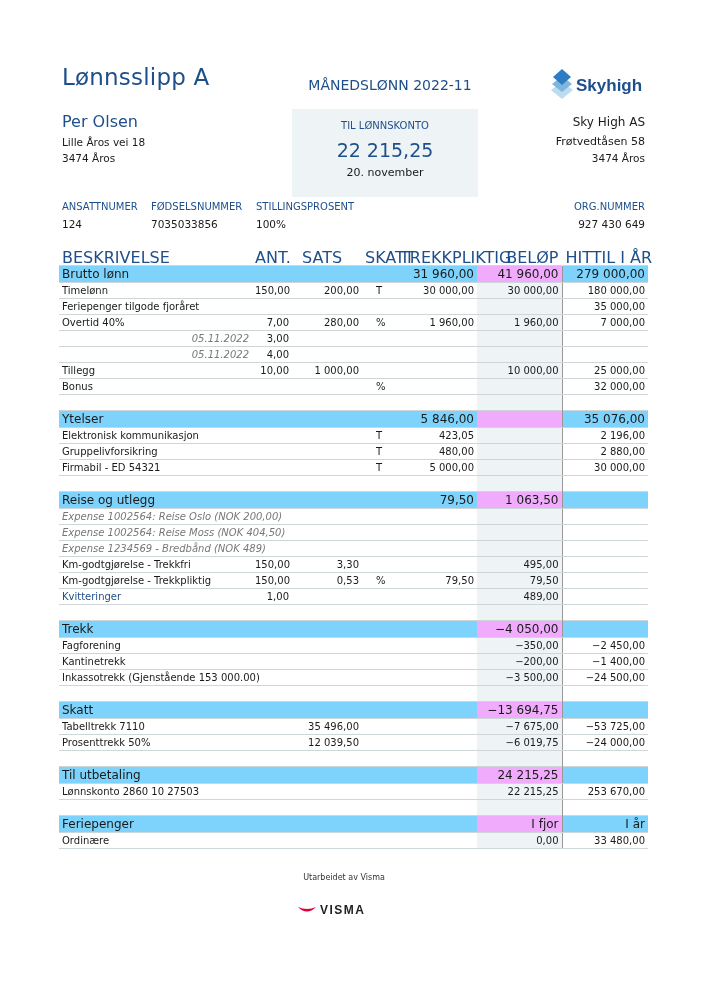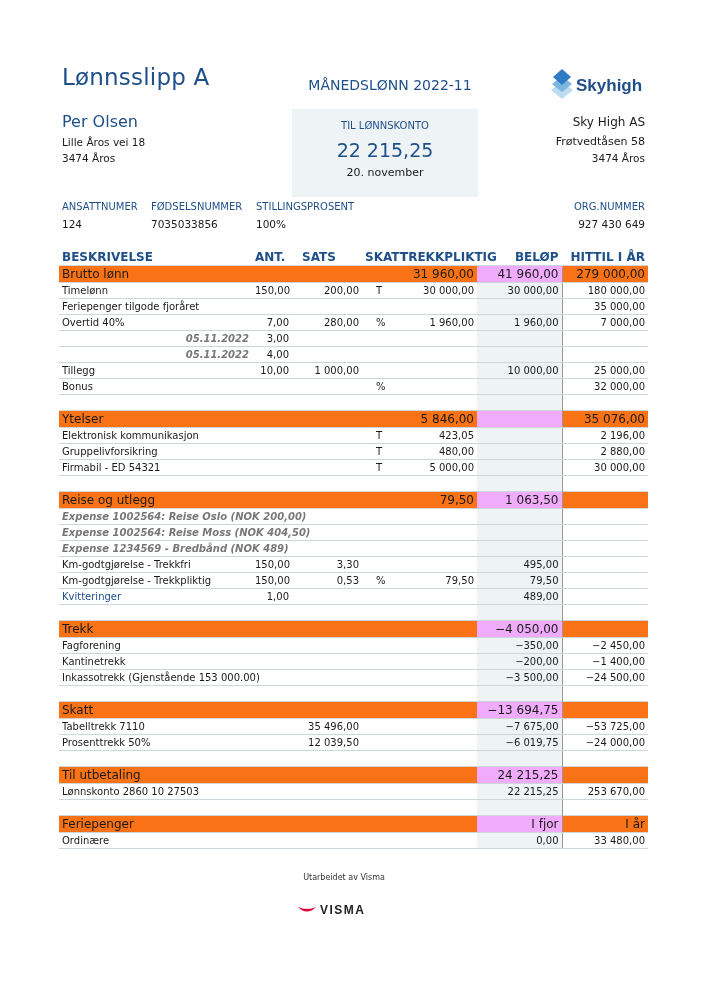--- a/index.html
+++ b/index.html
@@ -17,30 +17,30 @@
   .paybox .lbl { position: absolute; left: 0; right: 0; top: 11px; font-size: 10px; color: #1e4f8a; }
   .paybox .amt { position: absolute; left: 0; right: 0; top: 30px; font-size: 19px; color: #1e4f8a; }
   .paybox .date { position: absolute; left: 0; right: 0; top: 57px; font-size: 11px; }
   .co-name { right: 61px; top: 115px; font-size: 12px; text-align: right; }
   .co-addr1 { right: 61px; top: 135px; font-size: 11px; text-align: right; }
   .co-addr2 { right: 61px; top: 152px; text-align: right; }
   .info-lbl { top: 201px; font-size: 10px; color: #1e4f8a; }
   .info-val { top: 218px; font-size: 10.5px; }
   table.pay { position: absolute; left: 59px; top: 249px; width: 589px; border-collapse: collapse; font-size: 10px; table-layout: fixed; }
   table.pay td, table.pay th { padding: 0 3px; height: 15px; line-height: 15px; white-space: nowrap; overflow: visible; }
-  table.pay th { font-weight: bold; color: #1e4f8a; font-size: 12px; height: 16px; text-align: left; margin-left: 12px; }
+  table.pay th { font-weight: normal; color: #1e4f8a; font-size: 16px; height: 16px; text-align: left; margin-left: 12px; }
   table.pay th.r, table.pay td.r { text-align: right; }
   table.pay td.bel { background: #eef3f6; border-right: 1px solid #999; }
   table.pay th.bel { border-right: 1px solid transparent; }
   tr.row td { border-bottom: 1px solid #cfd6da; }
-  tr.sec td { background: #f97316; font-size: 12px; height: 16px; line-height: 16px; border-top: 1px solid #cfd6da; border-bottom: 1px solid #cfd6da; }
+  tr.sec td { background: #7dd3fc; font-size: 12px; height: 16px; line-height: 16px; border-top: 1px solid #cfd6da; border-bottom: 1px solid #cfd6da; }
   tr.sec td.bel { background: #f0abfc; }
   tr.gap td { height: 15px; border-bottom: none; }
   tr.gap td.bel { background: #eef3f6; }
-  td.it { font-style: italic; color: #777; font-weight: bold; }
+  td.it { font-style: italic; color: #777; }
   td.link { color: #1e4f8a; }
   .footer-txt { left: 0; width: 688px; top: 873px; text-align: center; font-size: 8px; color: #333; }
   .visma { left: 297px; top: 904px; height: 14px; }
   .visma-text { position: absolute; left: 23px; top: -1px; font-size: 12px; font-weight: bold; letter-spacing: 1.5px; color: #222; font-family: "Liberation Sans", sans-serif; }
 </style>
 </head>
 <body>
 
 <div class="abs title">Lønnsslipp A</div>
 <div class="abs period">MÅNEDSLØNN 2022-11</div>

